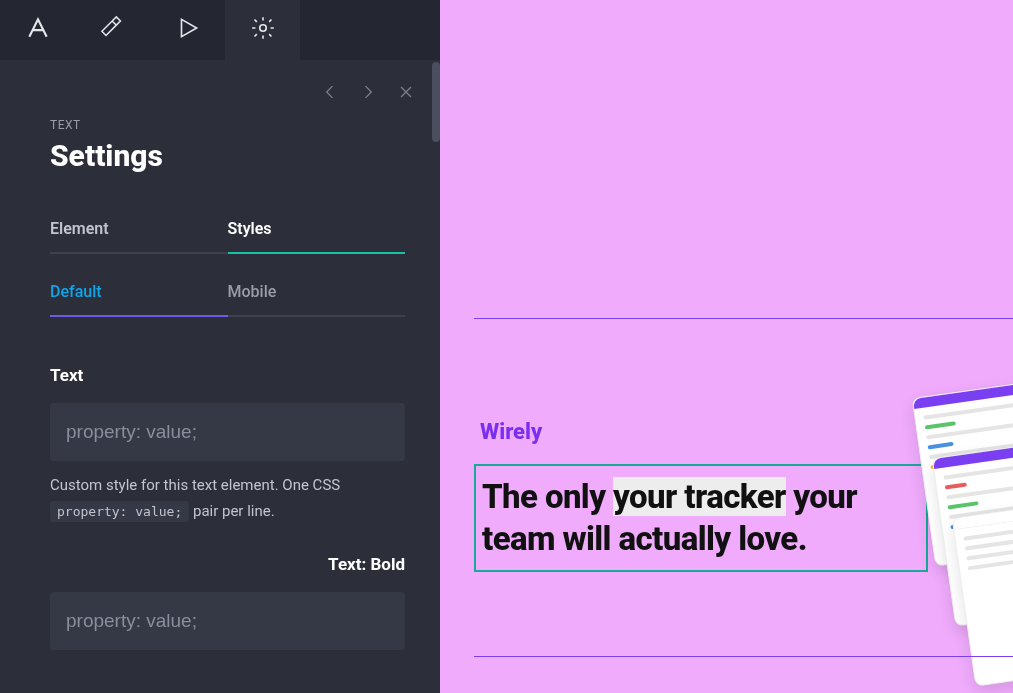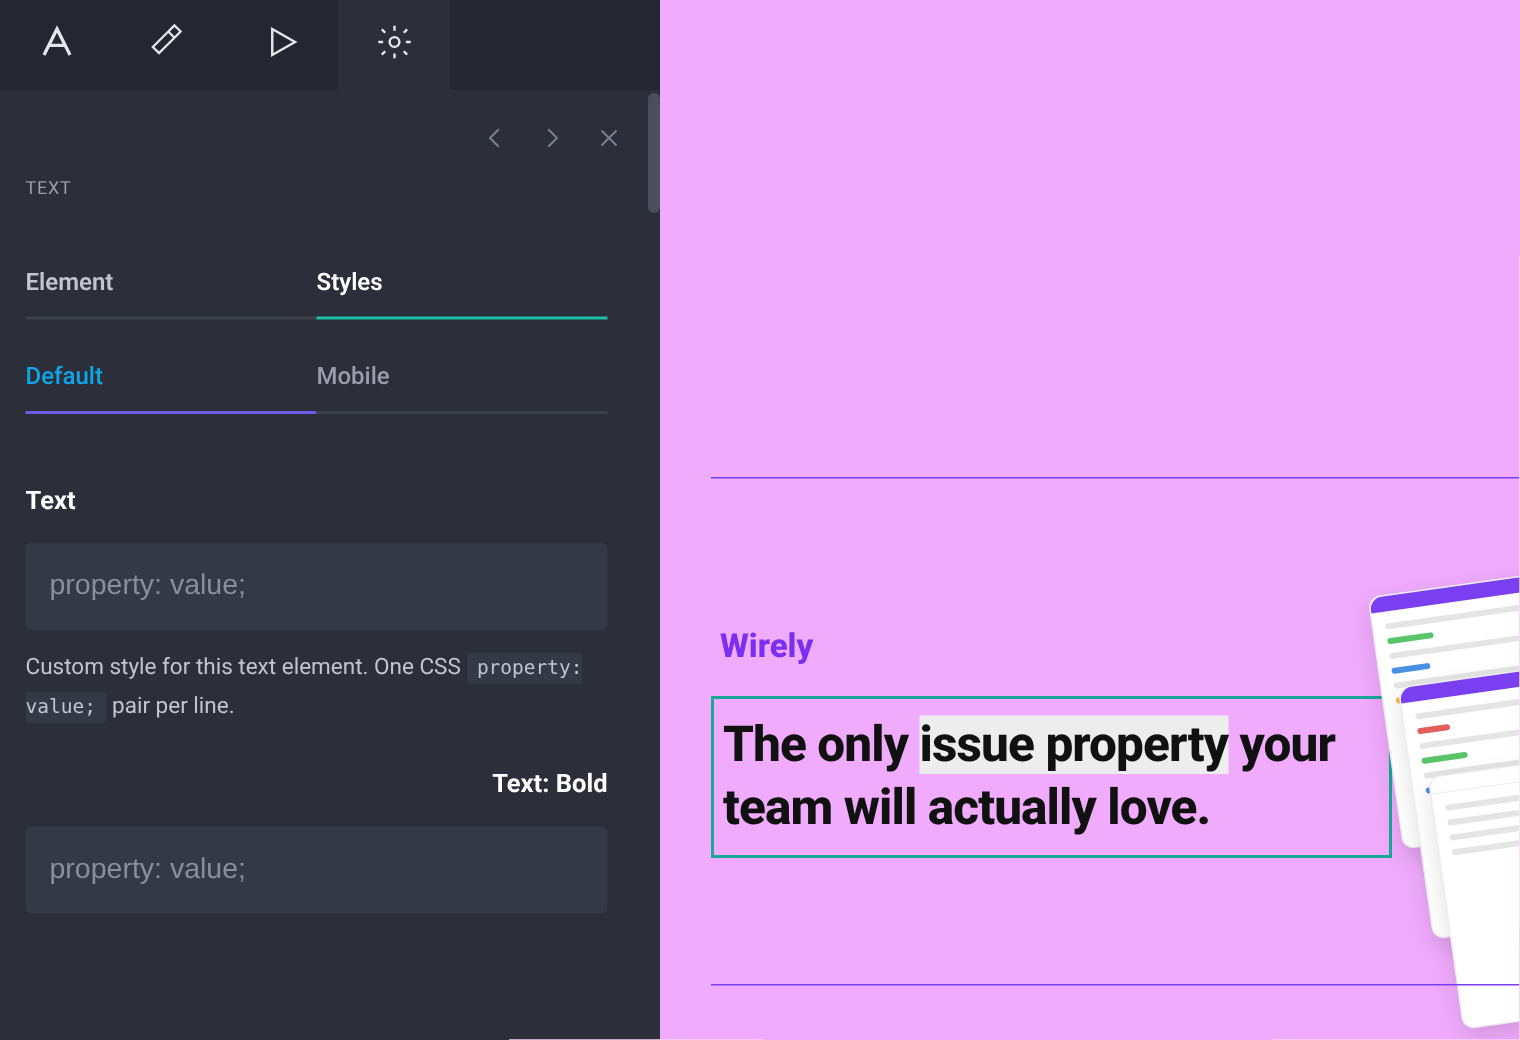--- a/index.html
+++ b/index.html
@@ -38,21 +38,21 @@
     }
     .top-tab.active {
       background: #2c2f3a;
     }
     .top-tab svg { width: 26px; height: 26px; stroke: #e5e6ea; fill: none; stroke-width: 1.5; }
 
     
     .panel-body {
       flex: 1;
       overflow: hidden;
-      padding: 0 35px 20px 17px;
+      padding: 0 35px 20px 50px;
       position: relative;
     }
 
     
     .panel-nav {
       position: absolute;
       top: 22px;
       right: 24px;
       display: flex;
       gap: 18px;
@@ -296,20 +296,21 @@
       <span>
         <span>
           <svg viewBox="0 0 24 24">
               <path d="M6 6 L18 18 M18 6 L6 18"></path>
             </svg>
         </span>
       </span>
     </div>
 
     <div class="eyebrow">TEXT</div>
+    <div class="panel-title">Settings</div>
 
     <div class="section-tabs">
       <div class="section-tab inactive">Element</div>
       <div class="section-tab active-styles">Styles</div>
     </div>
 
     <div class="sub-tabs">
       <div class="sub-tab active">Default</div>
       <div class="sub-tab inactive">Mobile</div>
     </div>
@@ -323,21 +324,21 @@
     <div class="field-label second">Text: Bold</div>
     <input class="field-input" type="text" placeholder="property: value;" style="">
   </div>
 </div>
 
 <div class="canvas">
   <div class="page-section section-top">
     <div class="brand">Wirely</div>
     <div class="headline-box">
       <div class="headline">
-        <span>The only </span><span class="highlight">issue property</span><span> your team will actually love.</span>
+        <span>The only </span><span class="highlight">your tracker</span><span> your team will actually love.</span>
       </div>
     </div>
 
     <div class="devices">
       <div class="device d1">
         <div class="lines">
           <div class="line grey"></div>
           <div class="line g"></div>
           <div class="line grey"></div>
           <div class="line b"></div>

